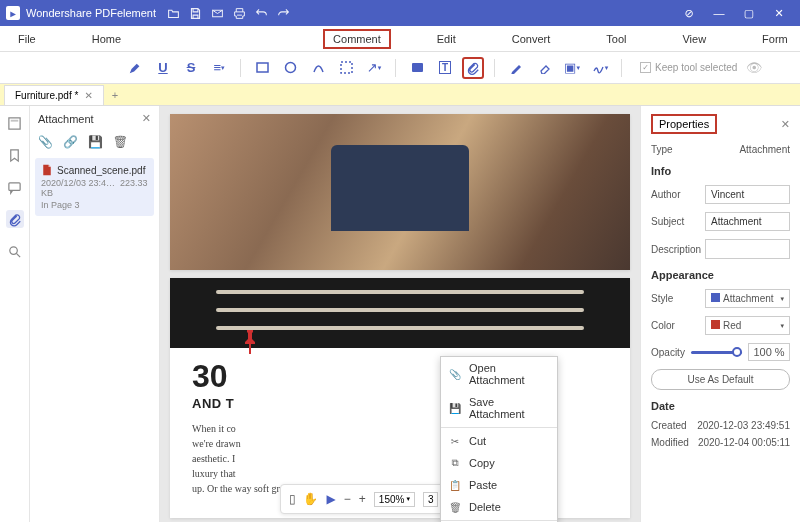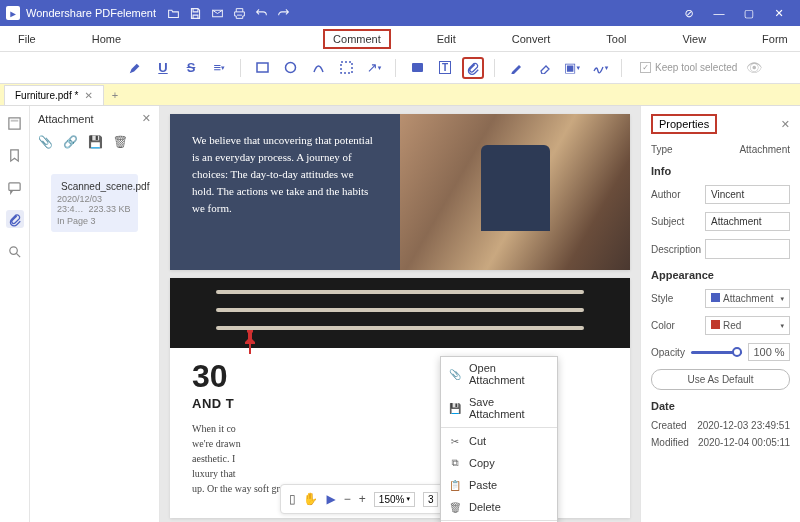--- a/index.html
+++ b/index.html
@@ -25,21 +25,21 @@
 .tabbar .tab .x { color: #888; font-size: 10px; }
 .tabbar .plus { padding: 0 8px; color: #888; }
 .main { display: flex; height: 416px; }
 .iconrail { width: 30px; background: #fff; border-right: 1px solid #e5e5e5; display: flex; flex-direction: column; align-items: center; padding-top: 8px; gap: 14px; }
 .iconrail .ri { width: 18px; height: 18px; display: flex; align-items: center; justify-content: center; color: #888; font-size: 14px; }
 .iconrail .ri.active { color: #4a5fc1; background: #e8ebf7; border-radius: 3px; padding: 2px; }
 .attachpanel { width: 130px; background: #fff; border-right: 1px solid #e5e5e5; display: flex; flex-direction: column; }
 .attachpanel .hdr { display: flex; align-items: center; justify-content: space-between; padding: 6px 8px; font-size: 11px; color: #333; }
 .attachpanel .hdr .x { color: #888; }
 .attachpanel .tools { display: flex; gap: 10px; padding: 4px 8px; color: #666; font-size: 12px; }
-.attachpanel .item { background: #eaeefb; margin: 21px; padding: 6px; border-radius: 3px; }
+.attachpanel .item { background: #eaeefb; margin: 5px; padding: 6px; border-radius: 3px; }
 .attachpanel .item .fn { font-size: 10px; color: #333; display: flex; align-items: center; gap: 4px; }
 .attachpanel .item .fn svg { width: 12px; height: 12px; }
 .attachpanel .item .meta { font-size: 9px; color: #888; margin-top: 2px; }
 .canvas { flex: 1; background: #e8e8e8; position: relative; overflow: hidden; }
 .page { background: #fff; margin: 8px 10px; box-shadow: 0 1px 3px rgba(0,0,0,0.1); }
 .page1 { height: 156px; display: flex; }
 .page1 .textblk { background: #3d4a66; color: #fff; padding: 18px 22px; width: 230px; font-family: Georgia, serif; font-size: 11px; line-height: 1.55; }
 .page1 .img { flex: 1; background: linear-gradient(120deg,#b89070 0%,#8a6a52 30%,#c9a880 55%,#6a4d3b 80%,#4a3830 100%); position: relative; }
 .page1 .img::before { content:''; position:absolute; top:20%; left:35%; width:30%; height:55%; background:#2d3a55; border-radius:6px 6px 0 0; }
 .page2 { position: relative; padding: 0; height: 240px; }
@@ -273,21 +273,20 @@
           </svg>
         <span>Scanned_scene.pdf</span>
       </div>
       <div class="meta"><span>2020/12/03 23:4…</span>&nbsp;&nbsp;<span>223.33 KB</span></div>
       <div class="meta">In Page 3</div>
     </div>
   </div>
 
   <div class="canvas">
     <div class="page page1">
-      <div class="textblk">We believe that uncovering that potential is an everyday process. A journey of choices: The day-to-day attitudes we hold. The actions we take and the habits we form.</div>
       <div class="img"></div>
     </div>
     <div class="page page2">
       <div class="img2"></div>
       <div class="content">
         <svg class="pin" viewBox="0 0 20 24">
             <path fill="#d03030" d="M7 0h6v2l-1 1v6l3 3v2H5v-2l3-3V3L7 2z"></path>
             <rect x="9" y="14" width="2" height="10" fill="#d03030"></rect>
           </svg>
         <div class="big">30</div>

